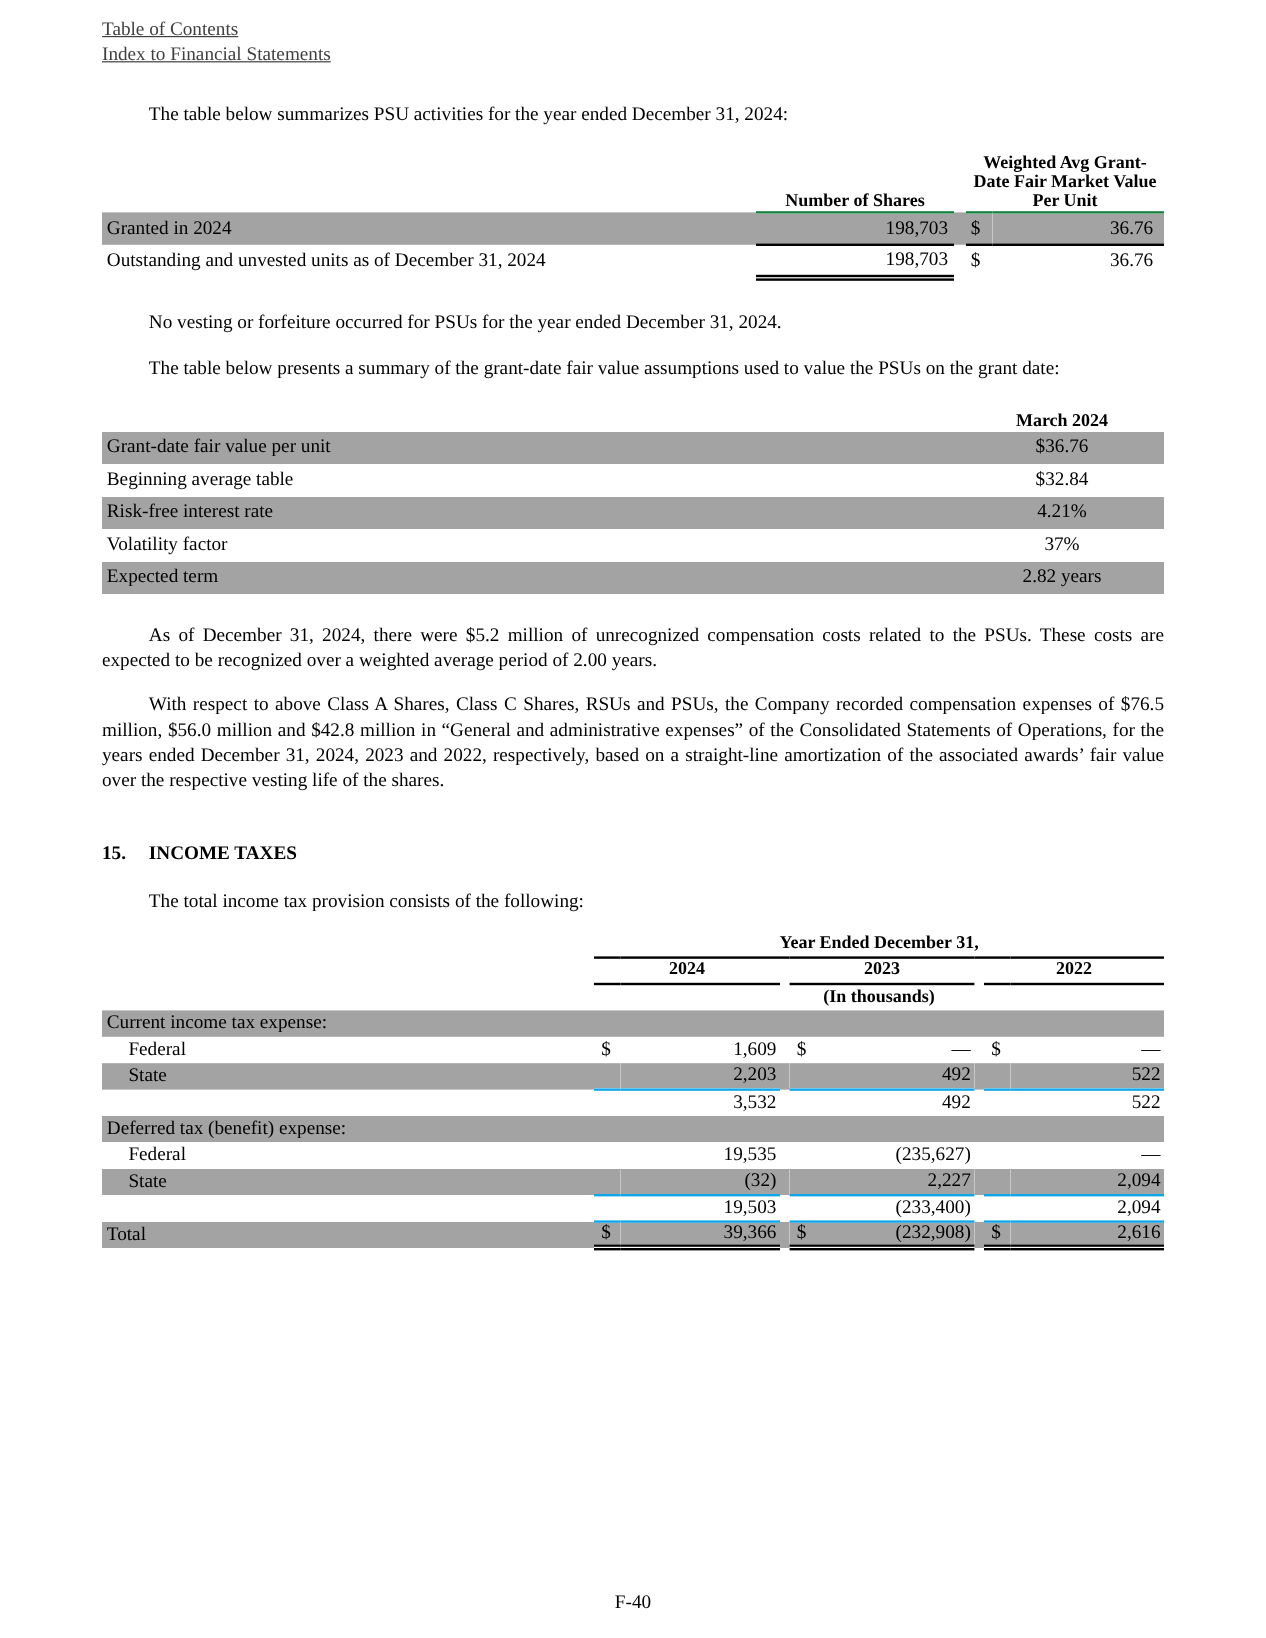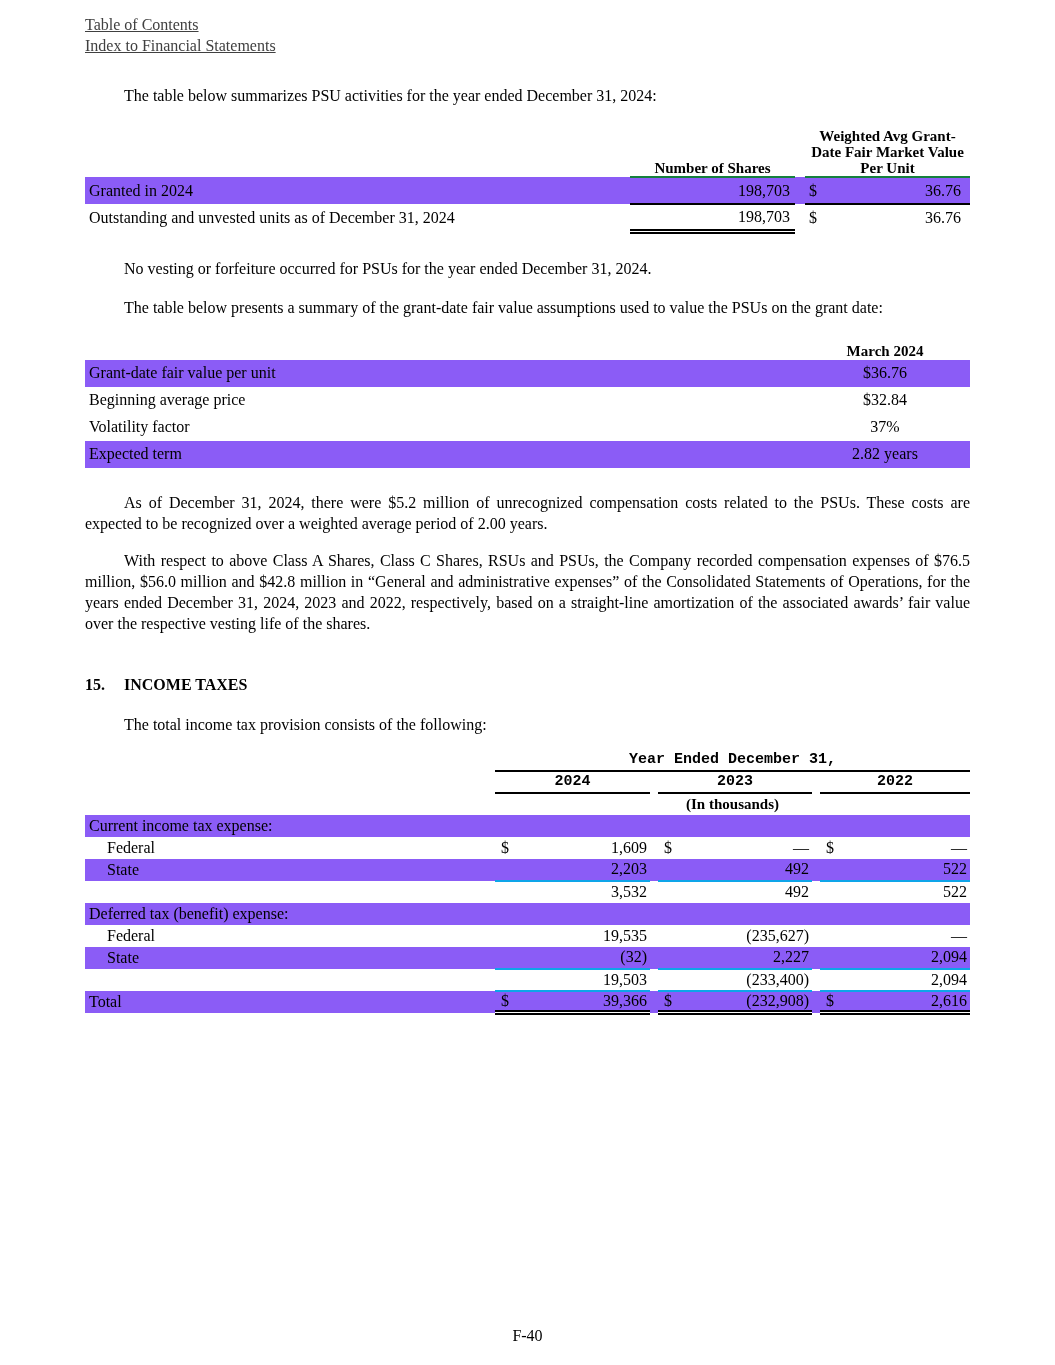--- a/index.html
+++ b/index.html
@@ -14,21 +14,21 @@
 
   
   .links a { display:block; color:#404040; text-decoration:underline; line-height:21px; cursor:pointer; }
 
   
   p.body { text-indent:39px; line-height:21px; }
   p.justify { text-align:justify; }
 
   table { border-collapse:collapse; table-layout:fixed; width:885px; }
   td, th { font-weight:normal; vertical-align:bottom; padding:0; overflow:hidden; white-space:nowrap; }
-  tr.blue { background:#8b5cf6; }
+  tr.blue { background:#a3a3a3; }
 
   
   .t1 { margin-top:22px; }
   .t1 th { font-weight:bold; font-size:15px; line-height:16px; text-align:center; white-space:normal; }
   .t1 .hdr-rule { border-bottom:2px solid #15803d; }
   .t1 tbody td { height:27px; vertical-align:middle; font-size:16px; }
   .t1 .lbl { text-align:left; padding-left:4px; }
   .t1 .num { text-align:right; padding-right:5px; }
   .t1 .cur { text-align:left; padding-left:4px; }
   .t1 .val { text-align:right; padding-right:9px; }
@@ -42,21 +42,21 @@
   .t2 .lbl { text-align:left; padding-left:4px; }
   .t2 .val { text-align:center; }
 
   
   h2.sect { margin-top:42px; font-size:16px; font-weight:bold; }
   h2.sect .num { display:inline-block; width:39px; }
 
   
   .t3 { margin-top:14px; }
   .t3 th { font-weight:bold; font-size:15px; text-align:center; height:22px; vertical-align:middle; }
-  .t3 .span-rule { border-bottom:2px solid #000;font-family:Liberation Mono, monospace; }
+  .t3 .span-rule { border-bottom:2px solid #000; }
   .t3 td { height:22px; vertical-align:middle; font-size:16px; }
   .t3 .lbl { text-align:left; padding-left:4px; }
   .t3 .ind { padding-left:22px; }
   .t3 .cur { text-align:left; padding-left:6px; }
   .t3 .val { text-align:right; padding-right:3px; }
   .t3 .rule-b { border-bottom:2px solid #0ea5e9; }
   .t3 .rule-dbl { border-bottom:5px double #000; }
 
   .footer { position:absolute; left:0; right:0; bottom:20px; text-align:center; font-size:16px; }
 </style>
@@ -120,22 +120,26 @@
         <th></th>
         <th>March 2024</th>
       </tr>
     </thead>
     <tbody>
       <tr class="blue">
         <td class="lbl">Grant-date fair value per unit</td>
         <td class="val">$36.76</td>
       </tr>
       <tr>
-        <td class="lbl">Beginning average price</td>
+        <td class="lbl">Beginning average table</td>
         <td class="val">$32.84</td>
+      </tr>
+      <tr class="blue">
+        <td class="lbl">Risk-free interest rate</td>
+        <td class="val">4.21%</td>
       </tr>
       <tr>
         <td class="lbl">Volatility factor</td>
         <td class="val">37%</td>
       </tr>
       <tr class="blue">
         <td class="lbl">Expected term</td>
         <td class="val">2.82 years</td>
       </tr>
     </tbody>

